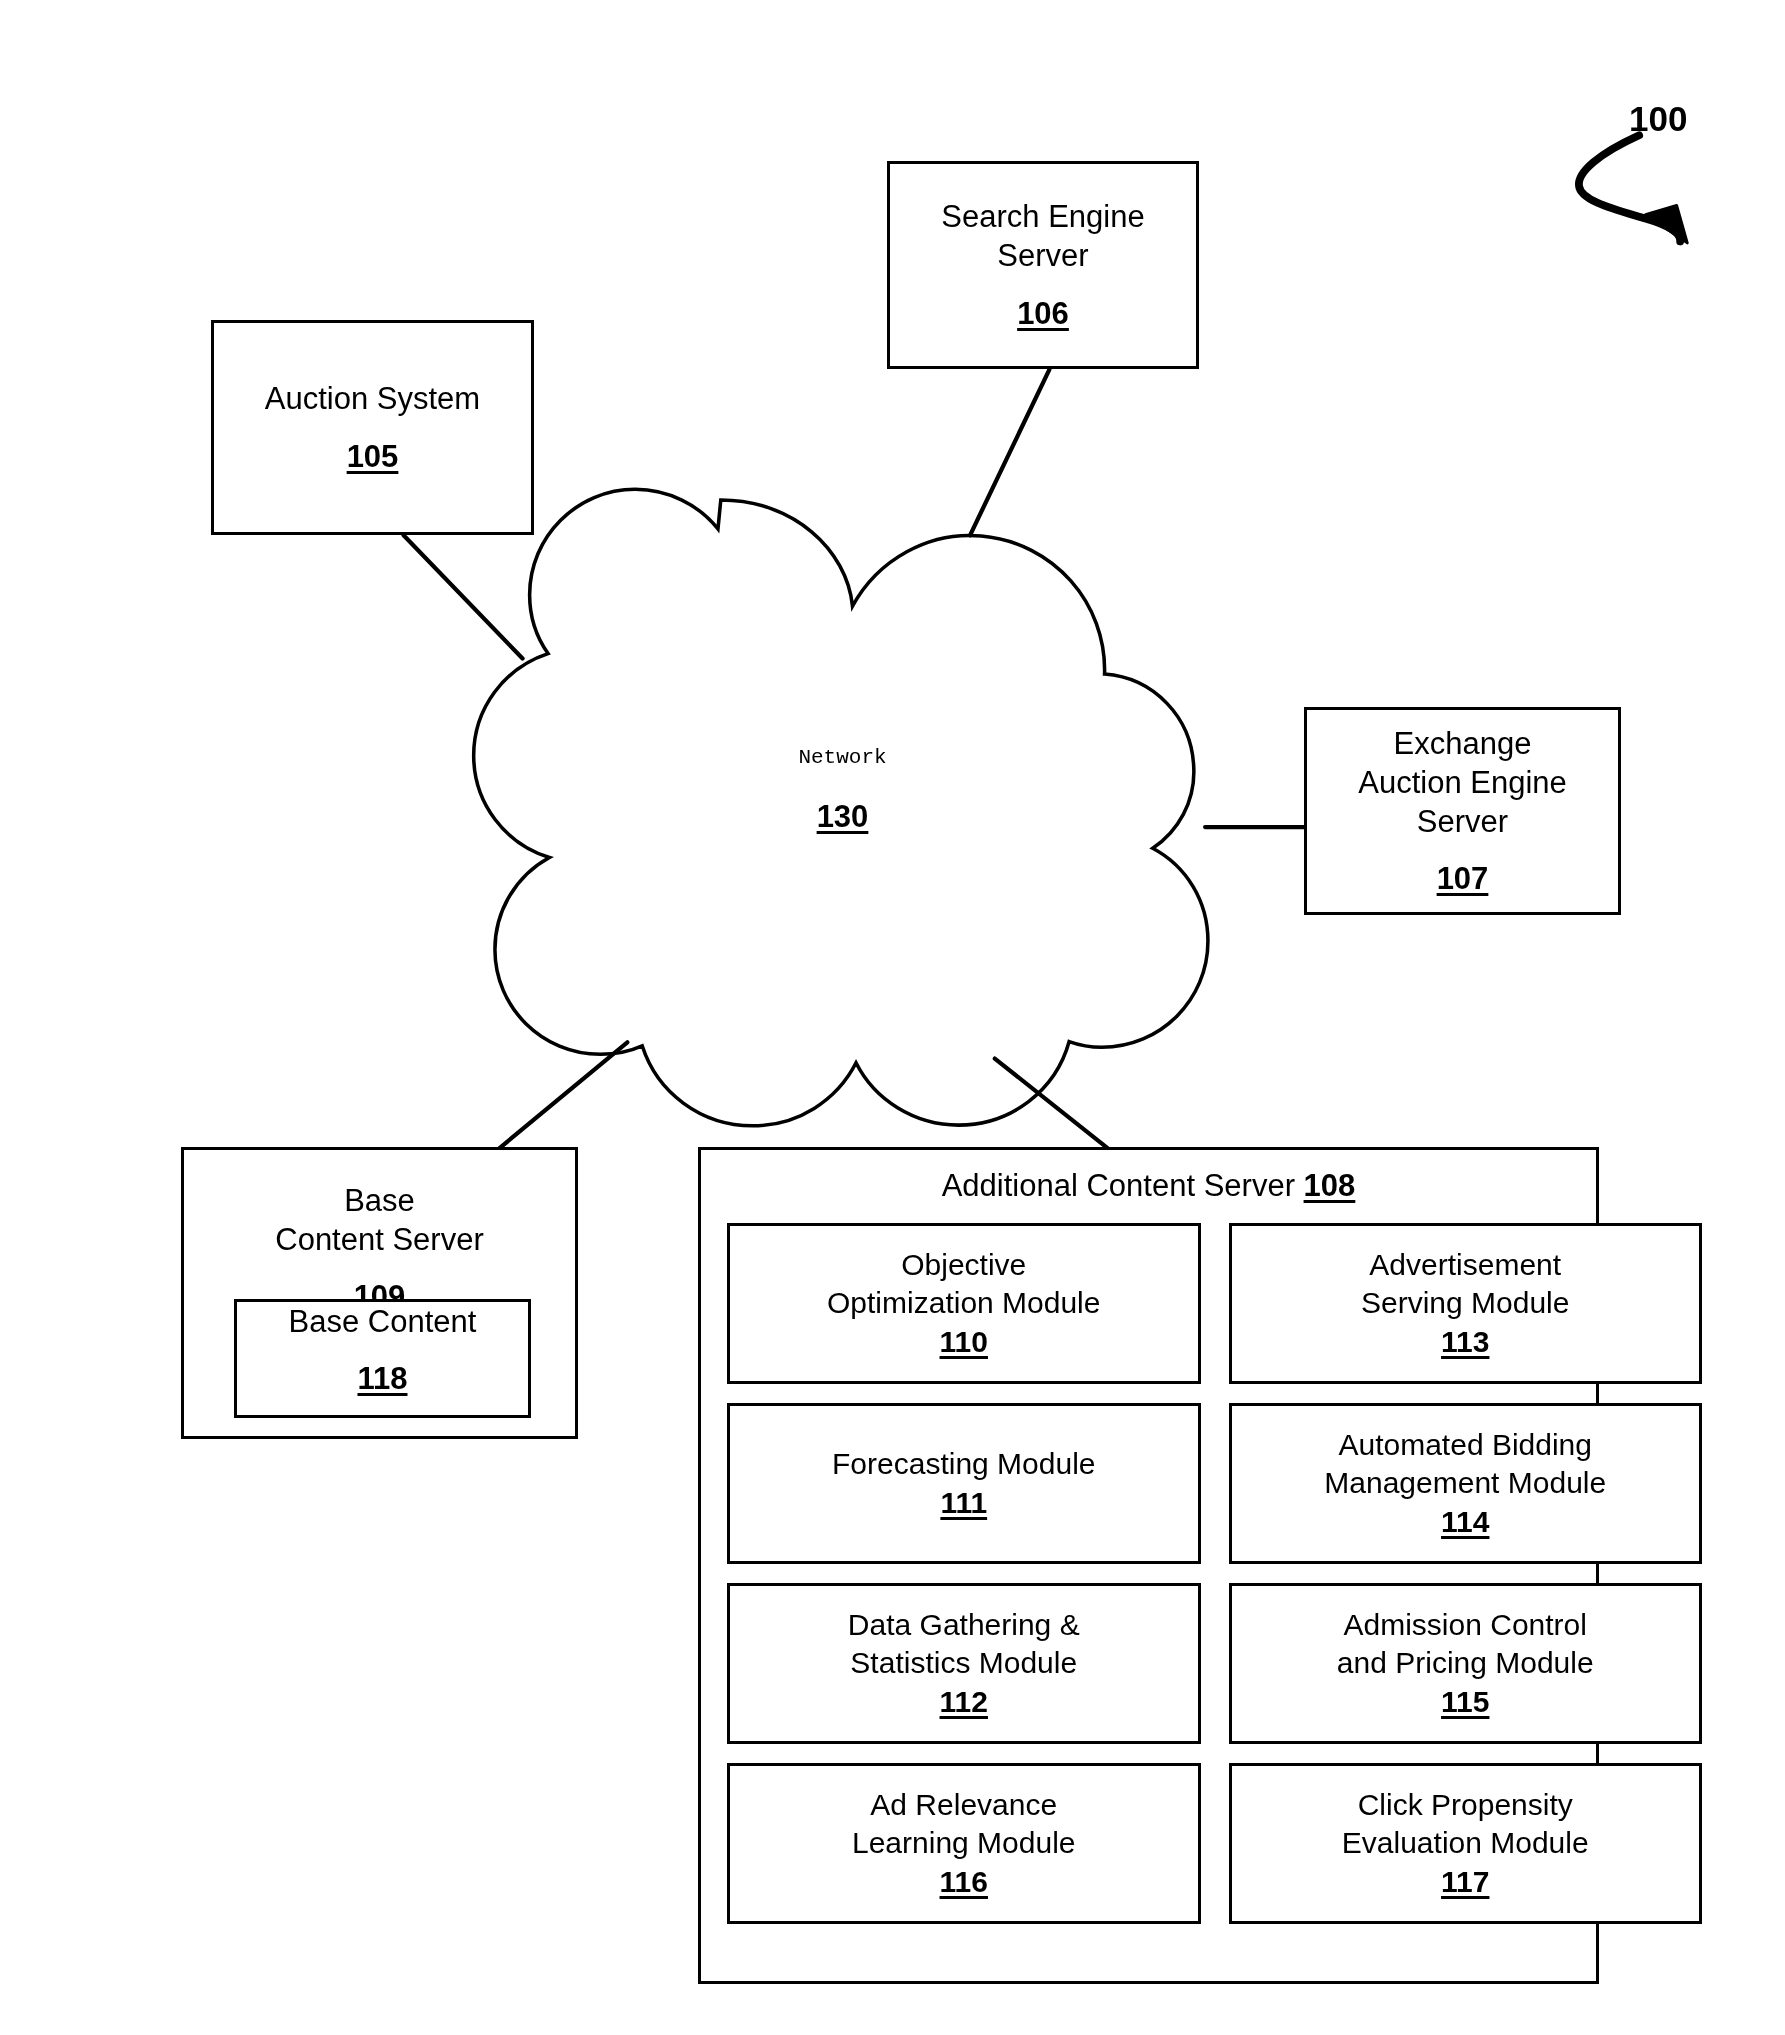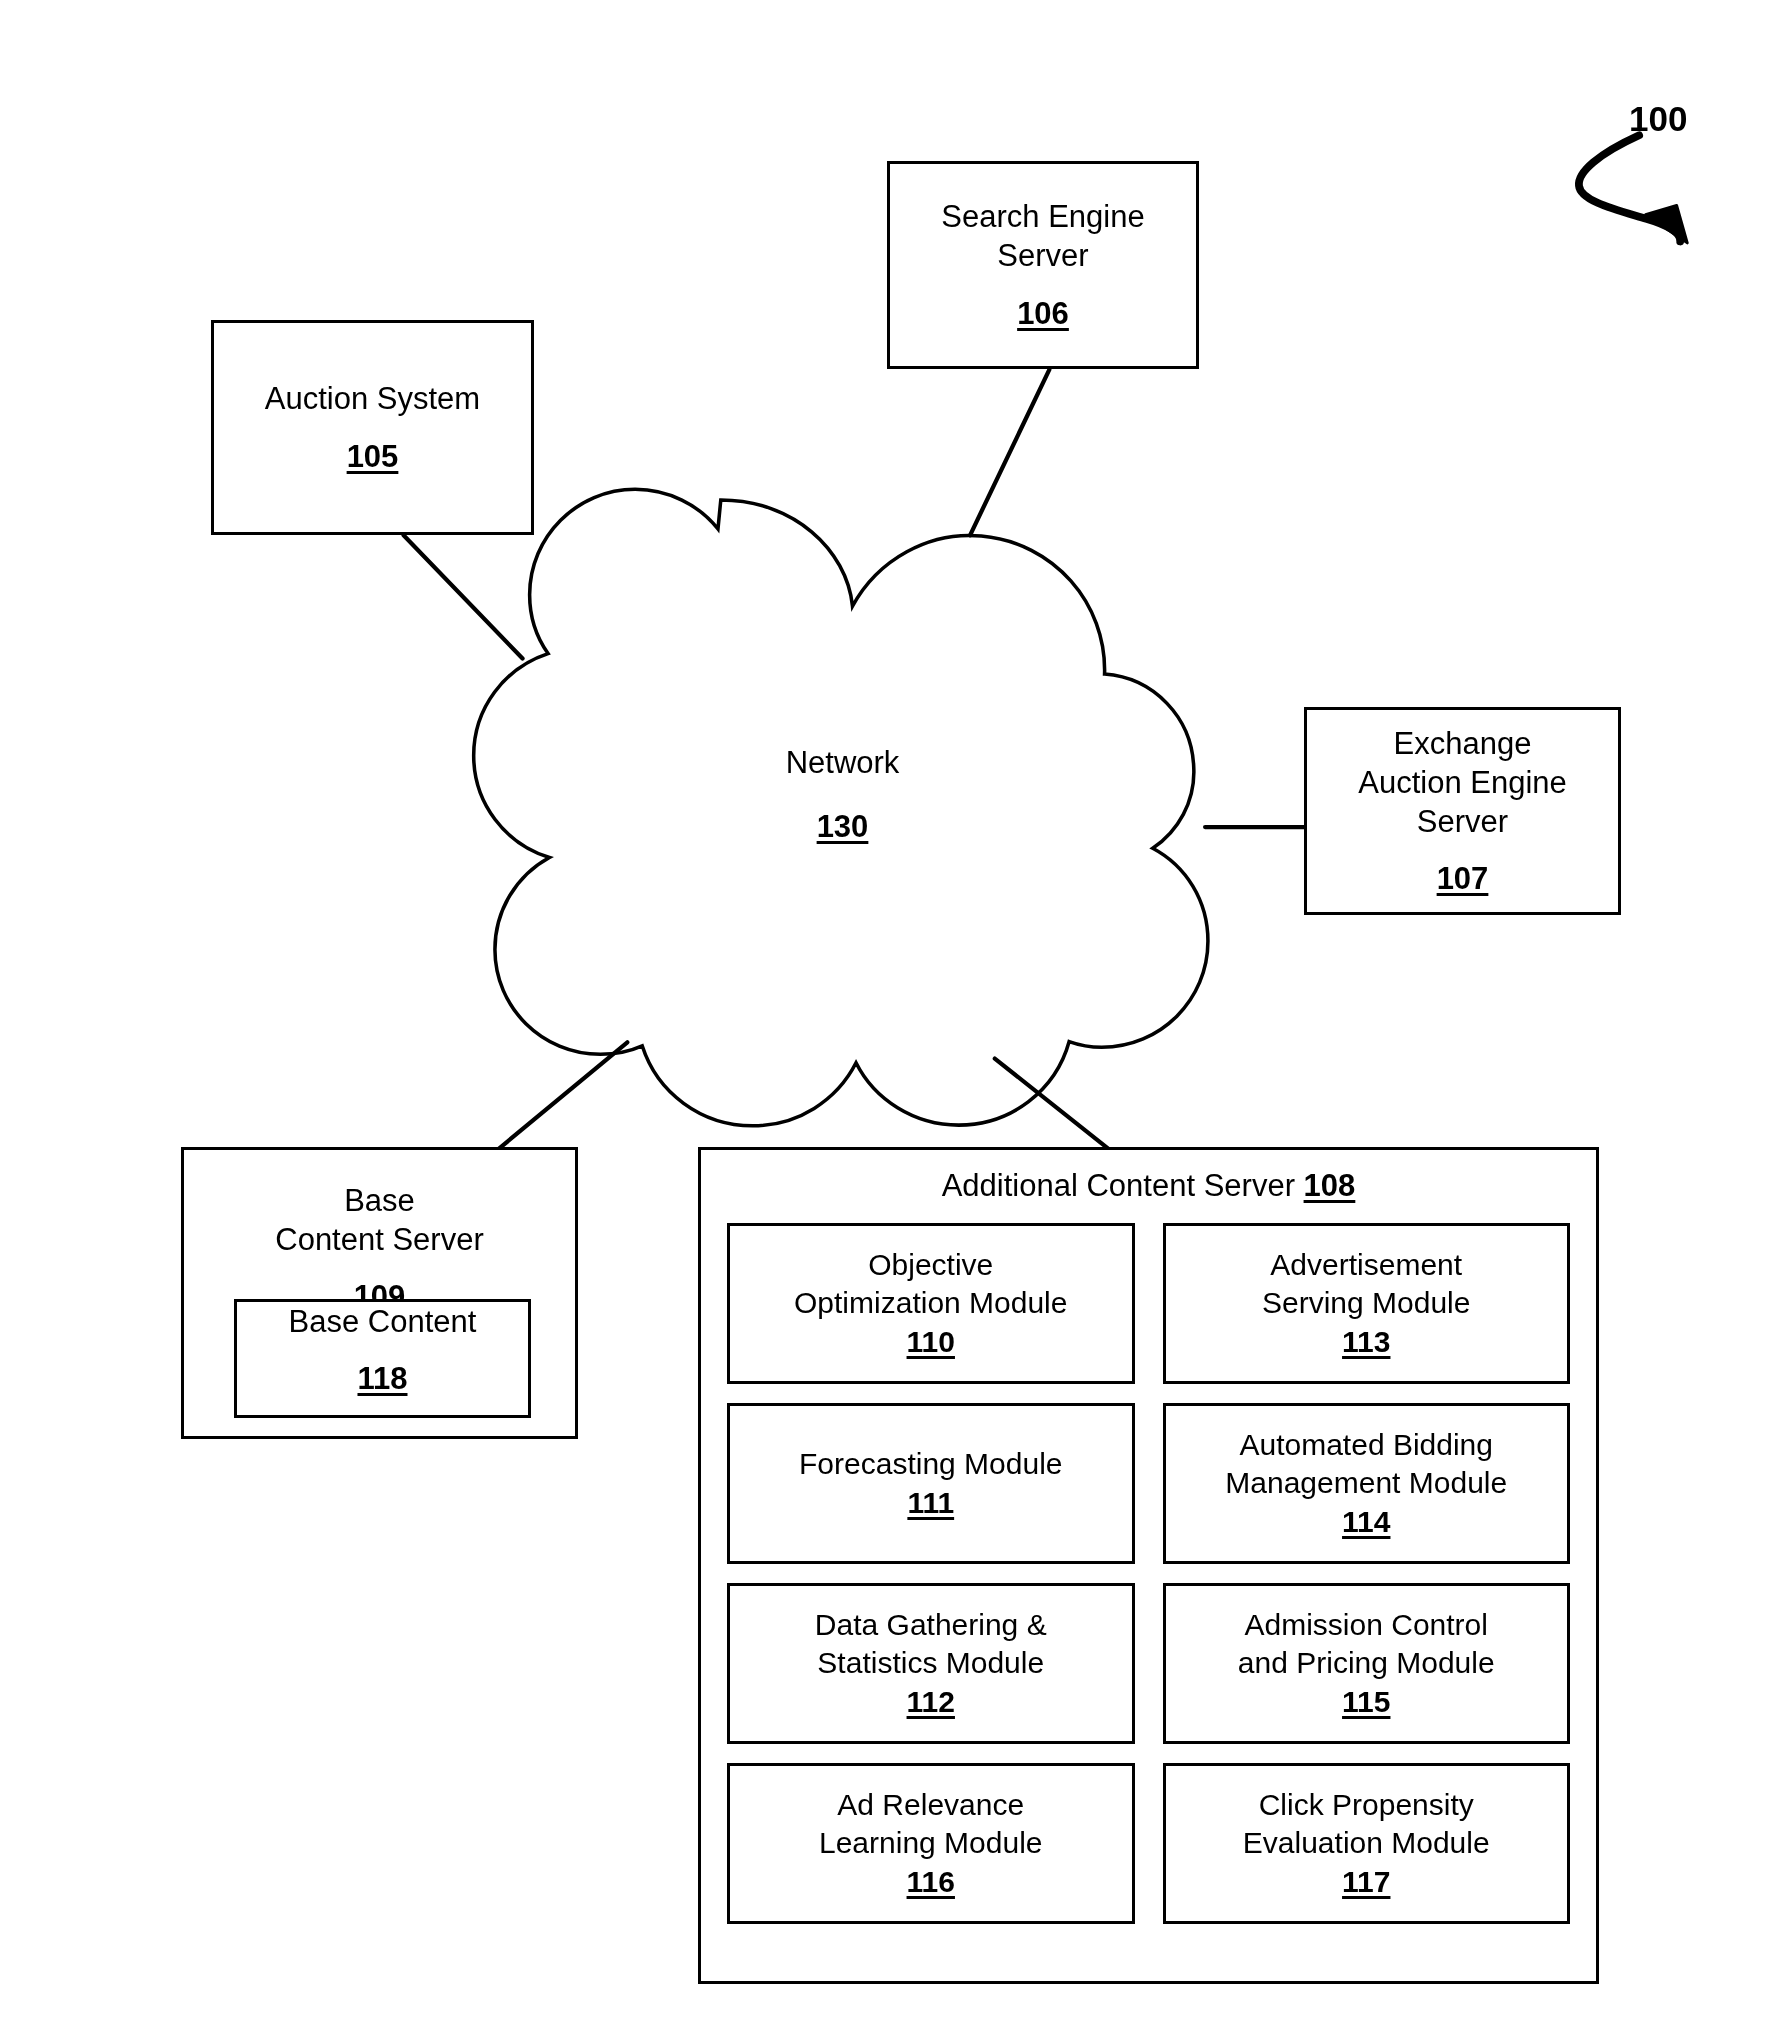--- a/index.html
+++ b/index.html
@@ -90,21 +90,21 @@
   }
   #acs-header .ref-inline {
     font-weight: bold;
     text-decoration: underline;
     text-underline-offset: 4.2px;
   }
   #module-grid {
     position: absolute;
     left: 26px;
     top: 73px;
-    width: 843px;
+    width: 975px;
     display: grid;
     grid-template-columns: 1fr 1fr;
     grid-template-rows: repeat(4, 1fr);
     column-gap: 28px;
     row-gap: 19px;
   }
   .module {
     border: 3.5px solid #000000;
     box-sizing: border-box;
     background: #ffffff;
@@ -126,21 +126,21 @@
   }
   
   #network-label {
     position: absolute;
     left: 729px;
     top: 747px;
     width: 227px;
     text-align: center;
     line-height: 1.0;
   }
-  #network-label .title { font-size: 31px; display: block; }
+  #network-label .title { font-size: 21px; display: block; font-family: Liberation Mono, monospace; }
   #network-label .ref {
     font-size: 31px;
     font-weight: bold;
     text-decoration: underline;
     text-underline-offset: 4.2px;
     display: block;
     margin-top: 33px;
   }
   
   #figure-ref {

